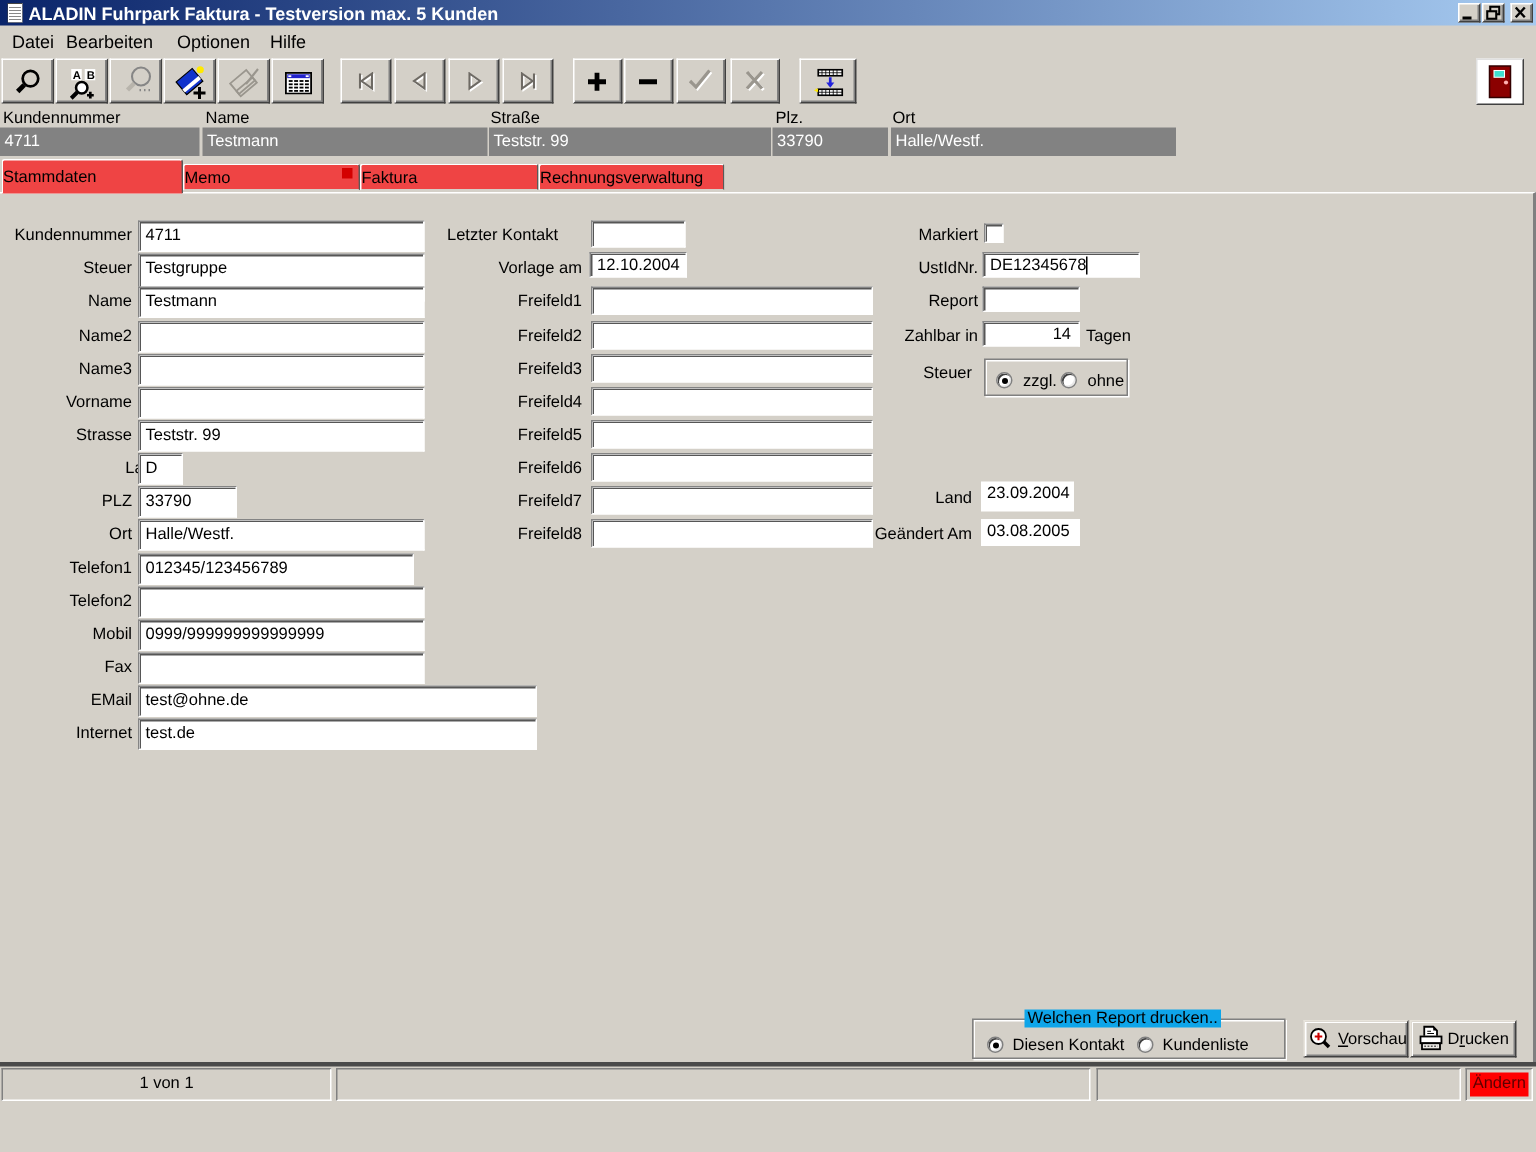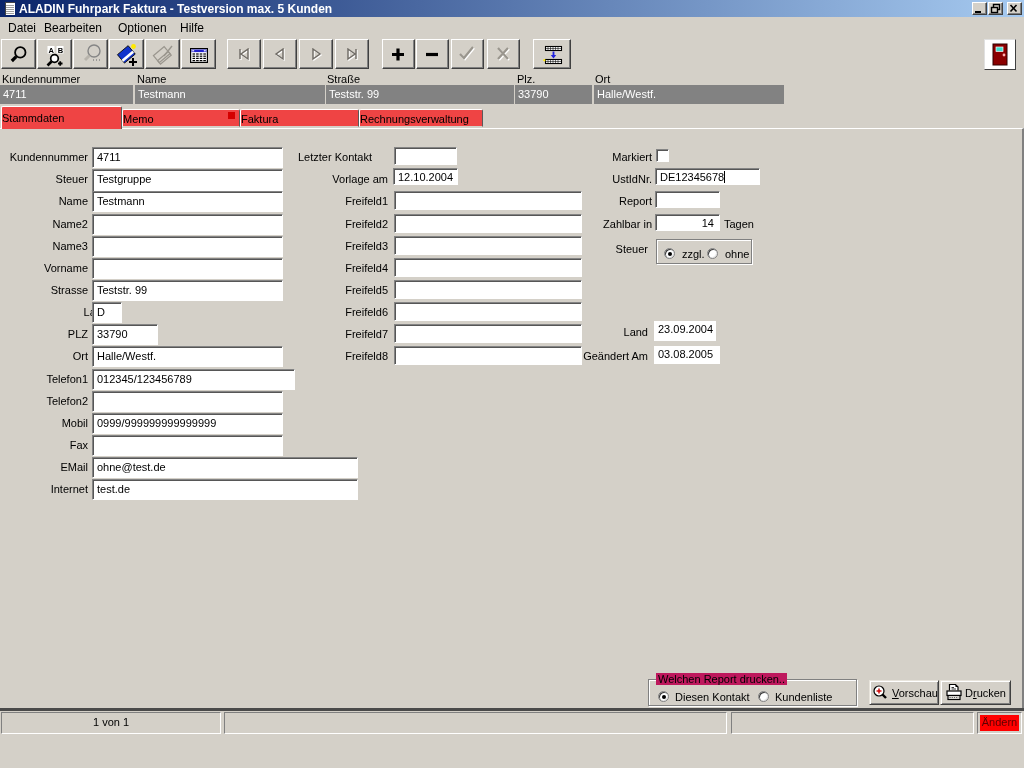--- a/index.html
+++ b/index.html
@@ -268,29 +268,29 @@
 <div class="abs inp" style="left:92px;top:258px;width:191px;height:21px"></div>
 <div class="abs lab" style="left:0px;top:284px;width:88px">Strasse</div>
 <div class="abs inp" style="left:92px;top:280px;width:191px;height:21px">Teststr. 99</div>
 <div class="abs lab" style="left:0px;top:306px;width:108px">Land</div>
 <div class="abs inp" style="left:92px;top:302px;width:30px;height:21px">D</div>
 <div class="abs lab" style="left:0px;top:328px;width:88px">PLZ</div>
 <div class="abs inp" style="left:92px;top:324px;width:66px;height:21px">33790</div>
 <div class="abs lab" style="left:0px;top:350px;width:88px">Ort</div>
 <div class="abs inp" style="left:92px;top:346px;width:191px;height:21px">Halle/Westf.</div>
 <div class="abs lab" style="left:0px;top:373px;width:88px">Telefon1</div>
-<div class="abs inp" style="left:92px;top:369px;width:203px;height:21px">012345/123456789</div>
+<div class="abs inp" style="left:92px;top:369px;width:184px;height:21px">012345/123456789</div>
 <div class="abs lab" style="left:0px;top:395px;width:88px">Telefon2</div>
 <div class="abs inp" style="left:92px;top:391px;width:191px;height:21px"></div>
 <div class="abs lab" style="left:0px;top:417px;width:88px">Mobil</div>
 <div class="abs inp" style="left:92px;top:413px;width:191px;height:21px">0999/999999999999999</div>
 <div class="abs lab" style="left:0px;top:439px;width:88px">Fax</div>
 <div class="abs inp" style="left:92px;top:435px;width:191px;height:21px"></div>
 <div class="abs lab" style="left:0px;top:461px;width:88px">EMail</div>
-<div class="abs inp" style="left:92px;top:457px;width:266px;height:21px">ohne@test.de</div>
+<div class="abs inp" style="left:92px;top:457px;width:266px;height:21px">test@ohne.de</div>
 <div class="abs lab" style="left:0px;top:483px;width:88px">Internet</div>
 <div class="abs inp" style="left:92px;top:479px;width:266px;height:21px">test.de</div>
 <div class="abs lab" style="left:264px;top:151px;width:108px">Letzter Kontakt</div>
 <div class="abs inp" style="left:394px;top:147px;width:63px;height:18px"></div>
 <div class="abs lab" style="left:280px;top:173px;width:108px">Vorlage am</div>
 <div class="abs inp" style="left:393px;top:168px;width:65px;height:17px;padding-top:2px">12.10.2004</div>
 <div class="abs lab" style="left:280px;top:195px;width:108px">Freifeld1</div>
 <div class="abs inp" style="left:394px;top:191px;width:188px;height:19px"></div>
 <div class="abs lab" style="left:280px;top:218px;width:108px">Freifeld2</div>
 <div class="abs inp" style="left:394px;top:214px;width:188px;height:19px"></div>
@@ -322,21 +322,21 @@
   </div>
 <div class="abs" style="left:682px;top:248px">zzgl.</div>
 <div class="abs radio" style="left:707px;top:248px"></div>
 <div class="abs" style="left:725px;top:248px">ohne</div>
 <div class="abs lab" style="left:548px;top:326px;width:100px">Land</div>
 <div class="abs flat" style="left:654px;top:321px;width:62px;height:20px">23.09.2004</div>
 <div class="abs lab" style="left:548px;top:350px;width:100px">Geändert Am</div>
 <div class="abs flat" style="left:654px;top:346px;width:66px;height:18px">03.08.2005</div>
 
 <div class="abs gbox" style="left:648px;top:679px;width:209px;height:27px"></div>
-<div class="abs" style="left:656px;top:673px;background:#be185d;padding:0 2px">Welchen Report drucken..</div>
+<div class="abs" style="left:683px;top:673px;background:#0ea5e9;padding:0 2px">Welchen Report drucken..</div>
 <div class="abs radio" style="left:658px;top:691px">
     <div class="dot"></div>
   </div>
 <div class="abs" style="left:675px;top:691px">Diesen Kontakt</div>
 <div class="abs radio" style="left:758px;top:691px"></div>
 <div class="abs" style="left:775px;top:691px">Kundenliste</div>
 
 <div class="abs btn" style="left:869px;top:680px;width:70px;height:25px"></div>
 <div class="abs" style="left:892px;top:687px"><u>V</u>orschau</div>
 <svg class="abs" style="left:872px;top:684px" width="16" height="17" viewBox="0 0 16 17">

